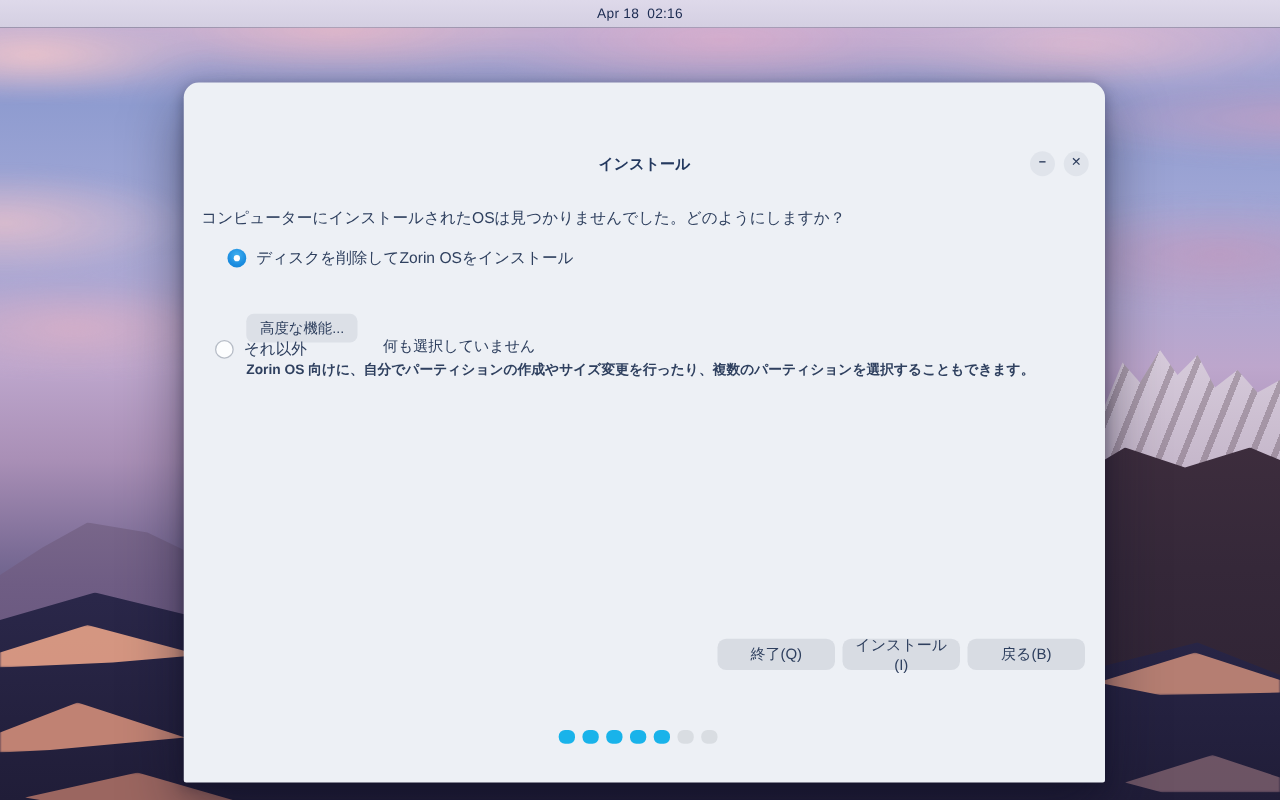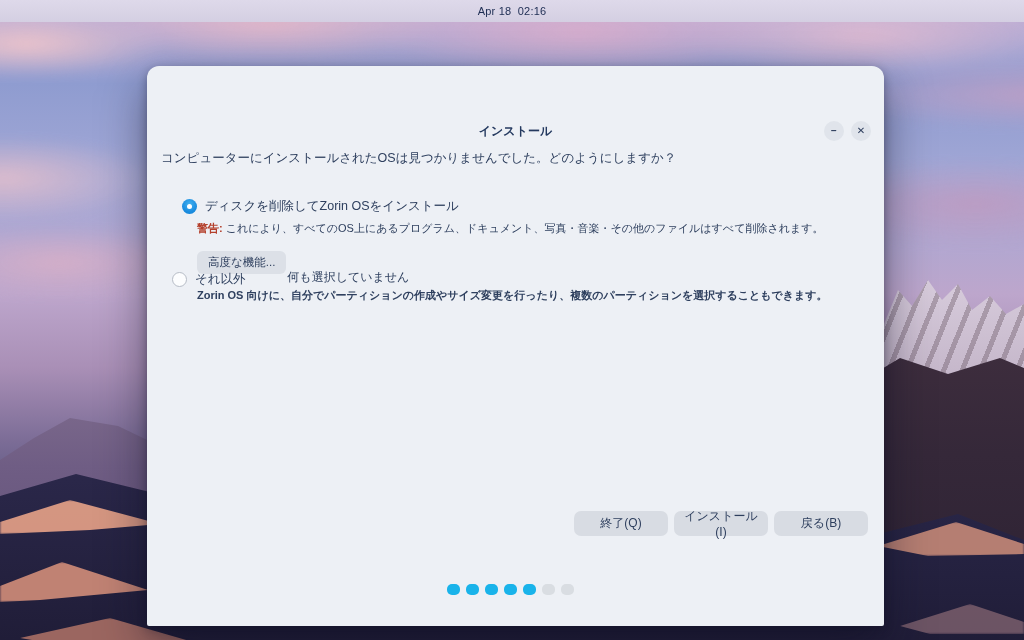--- a/index.html
+++ b/index.html
@@ -71,34 +71,34 @@
     background:#edf0f5;border-radius:12px 12px 2px 2px;
     box-shadow:0 20px 46px rgba(15,15,35,.5),0 3px 10px rgba(15,15,35,.35);
   }
   .titlebar{position:absolute;top:0;left:0;right:0;height:34px;
     display:flex;align-items:center;justify-content:center;border-radius:12px 12px 0 0;margin-top:48px;}
   .title{font-size:12px;font-weight:bold;color:#24395f;}
   .win-controls{position:absolute;right:13px;top:7px;display:flex;gap:7px;}
   .win-btn{width:20px;height:20px;border-radius:50%;background:#e0e4eb;color:#2c3c5c;
     display:flex;align-items:center;justify-content:center;font-size:10px;font-weight:bold;cursor:default;line-height:1;}
   .heading{position:absolute;left:13px;top:40px;font-size:21px;font-weight:500;color:#47597b;letter-spacing:1.5px;}
-  .intro{position:absolute;left:14px;top:84px;font-size:12.5px;color:#2f405f;}
+  .intro{position:absolute;left:14px;top:100px;font-size:12.5px;color:#2f405f;}
 
   .radio-row{position:absolute;display:flex;align-items:center;gap:8px;}
   .row-opt1{left:35px;top:132px;}
   .row-opt2{left:25px;top:205px;}
   .radio{width:15px;height:15px;border-radius:50%;box-sizing:border-box;flex:0 0 auto;position:relative;}
   .radio.sel{background:radial-gradient(circle at 50% 35%,#43b2f0 0%,#1b8de0 60%,#1080d2 100%);}
   .radio.sel::after{content:"";position:absolute;left:5px;top:5px;width:5px;height:5px;border-radius:50%;background:#fff;}
   .radio.unsel{background:#fcfdfe;border:1px solid #b6bcc6;}
   .radio-label{font-size:12.5px;color:#2f405f;}
 
   .warning{position:absolute;left:50px;top:155px;font-size:11px;color:#2f405f;width:660px;}
   .warn-prefix{color:#b4402c;font-weight:bold;}
-  .advanced-row{position:absolute;left:50px;top:173px;display:flex;align-items:center;gap:1px;}
+  .advanced-row{position:absolute;left:50px;top:173px;display:flex;align-items:center;gap:20px;}
   .adv-btn{height:23px;padding:0 11px;background:#dce0e7;border:none;border-radius:6px;
     font-size:11.5px;color:#2e3f5e;display:flex;align-items:center;cursor:default;
     font-family:"Liberation Sans","DejaVu Sans",sans-serif;}
   .selection-status{font-size:12px;color:#2f405f;margin-top:30px;}
   .opt2-desc{position:absolute;left:50px;top:222px;font-size:11px;color:#2f405f;width:660px;font-weight:bold;}
 
   .footer-buttons{position:absolute;right:16px;top:445px;display:flex;gap:6px;}
   .fbtn{width:94px;height:25px;background:#d8dce3;border:none;border-radius:7px;
     font-size:12px;color:#2e3f5e;display:flex;align-items:center;justify-content:center;cursor:default;
     font-family:"Liberation Sans","DejaVu Sans",sans-serif;}
@@ -144,23 +144,20 @@
     </div>
   </div>
 
 
   <div class="intro">コンピューターにインストールされたOSは見つかりませんでした。どのようにしますか？</div>
 
   <div class="radio-row row-opt1">
     <div class="radio sel"></div>
     <span class="radio-label">ディスクを削除してZorin OSをインストール</span>
   </div>
-  <div class="warning">
-    <span class="warn-prefix">警告:</span><span> これにより、すべてのOS上にあるプログラム、ドキュメント、写真・音楽・その他のファイルはすべて削除されます。</span>
-  </div>
   <div class="advanced-row">
     <button class="adv-btn">高度な機能...</button>
     <span class="selection-status">何も選択していません</span>
   </div>
 
   <div class="radio-row row-opt2">
     <div class="radio unsel"></div>
     <span class="radio-label">それ以外</span>
   </div>
   <div class="opt2-desc">Zorin OS 向けに、自分でパーティションの作成やサイズ変更を行ったり、複数のパーティションを選択することもできます。</div>

